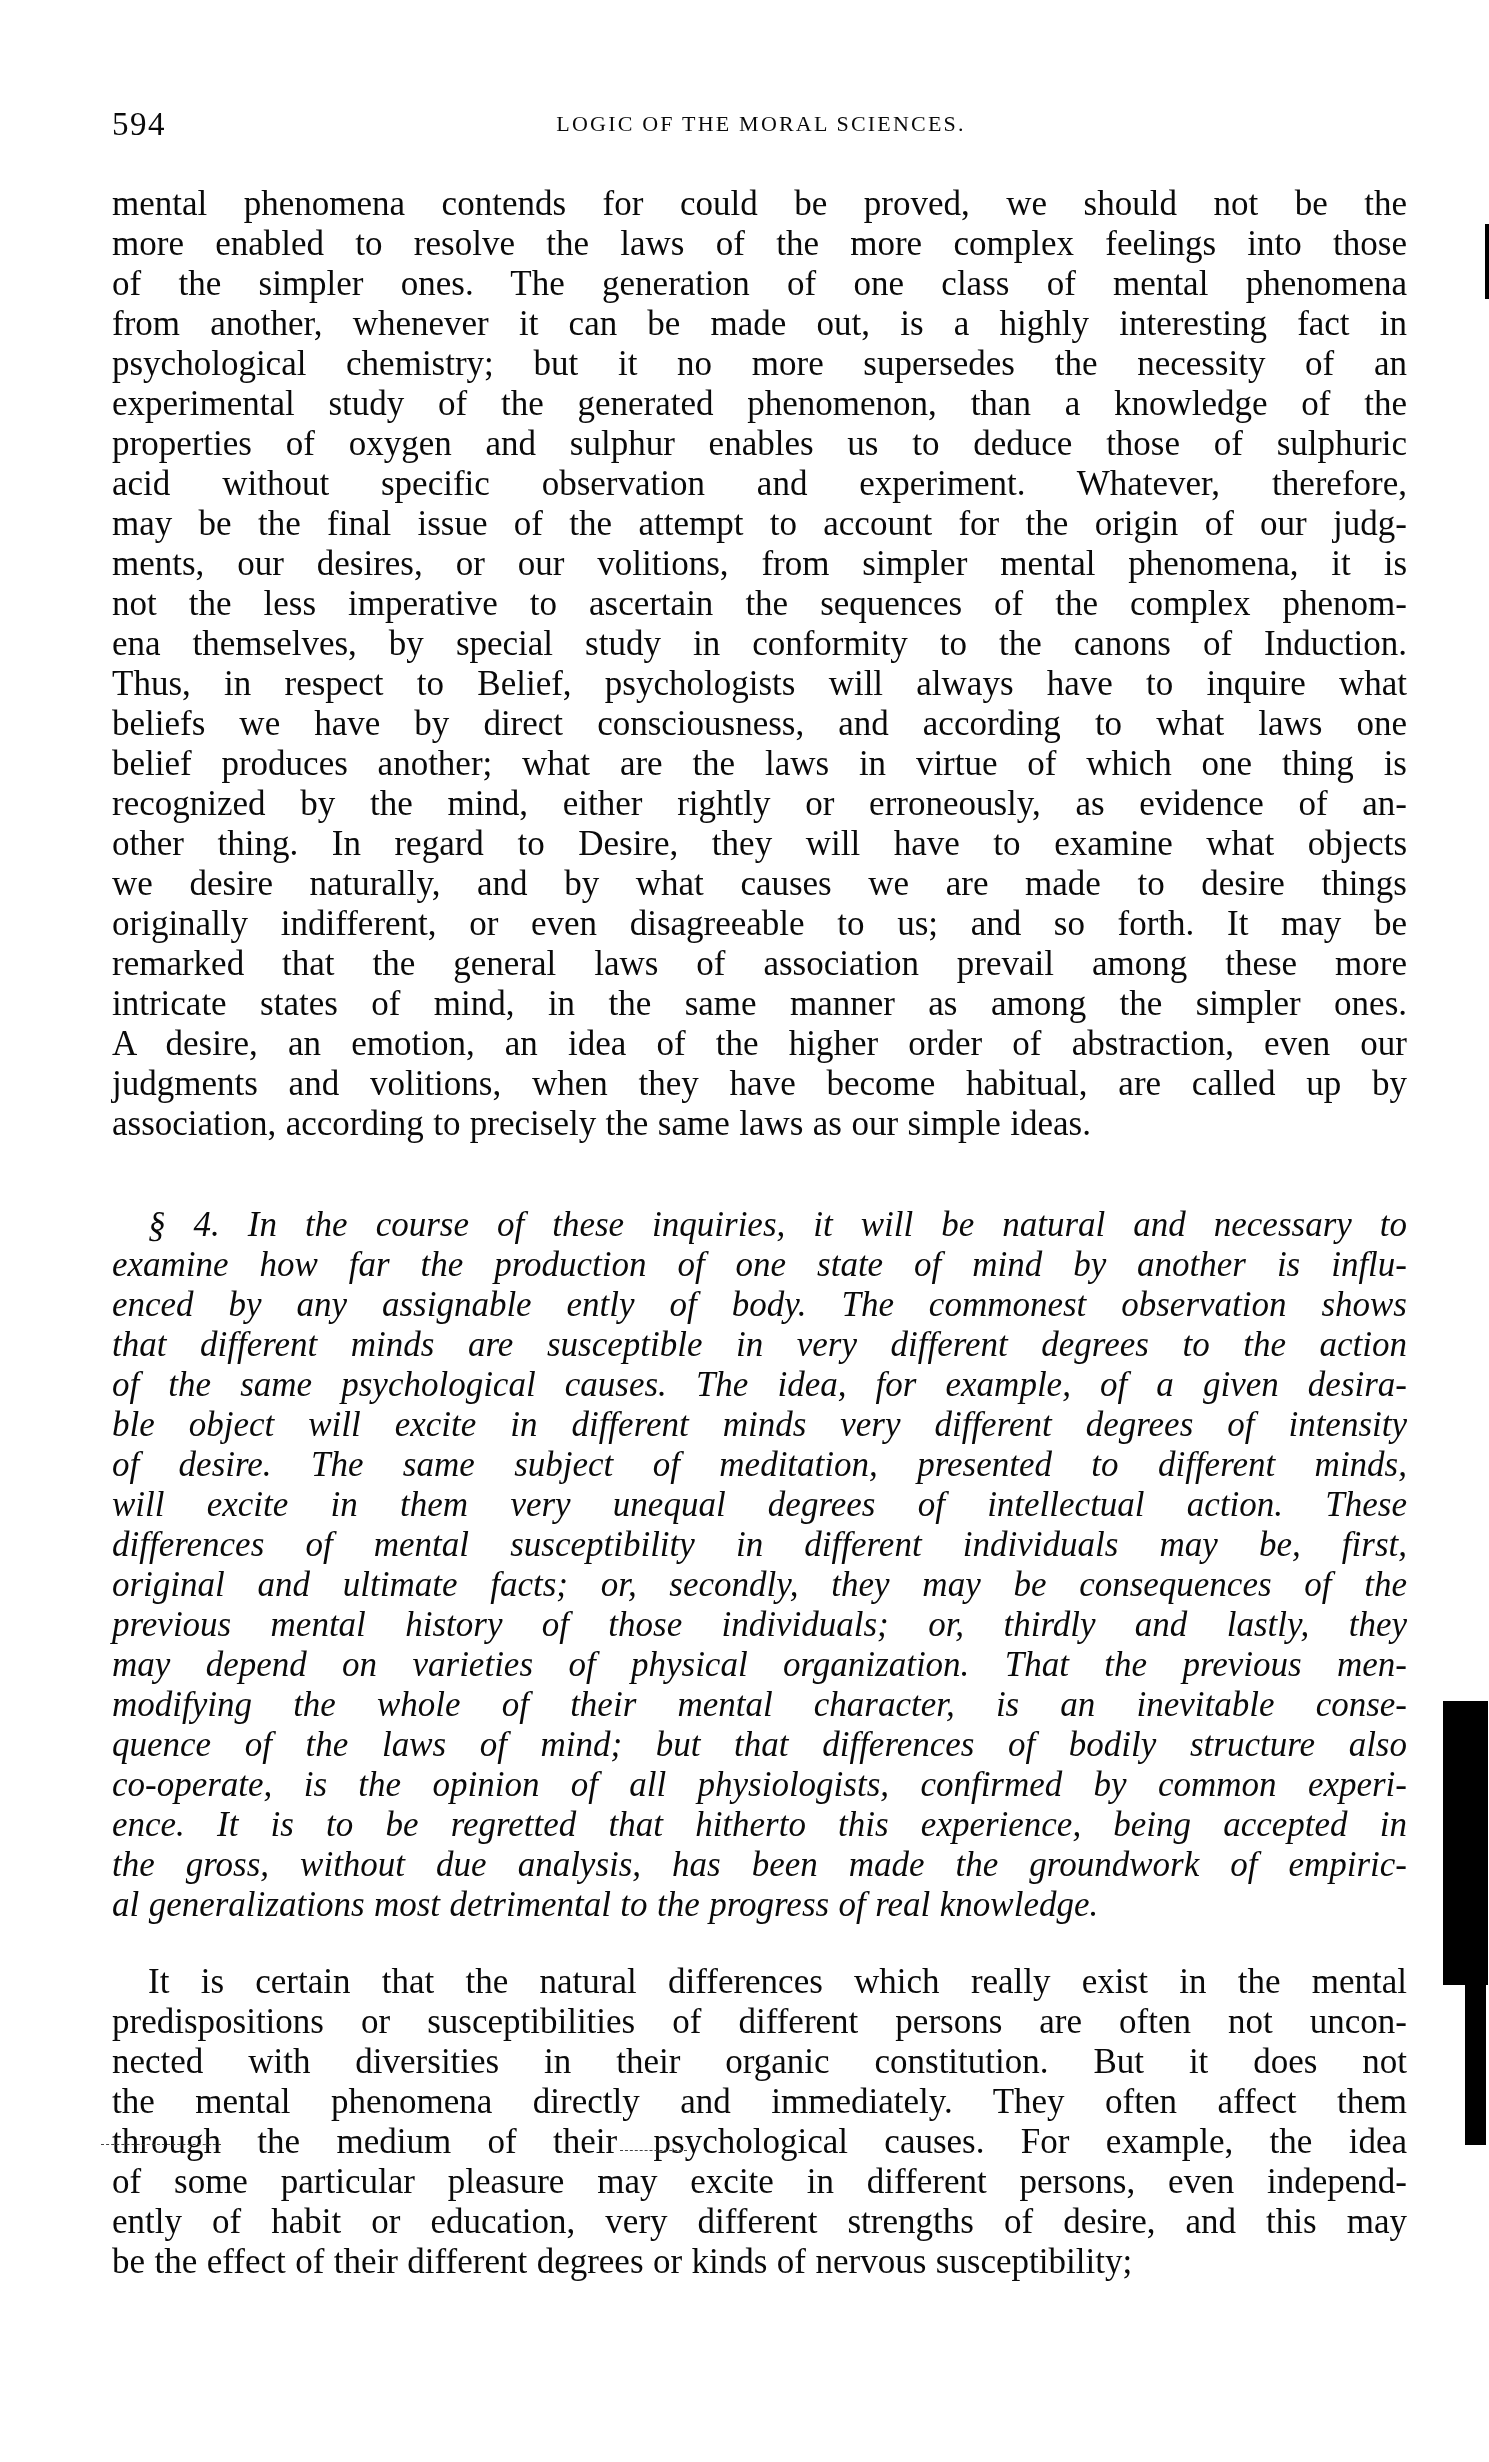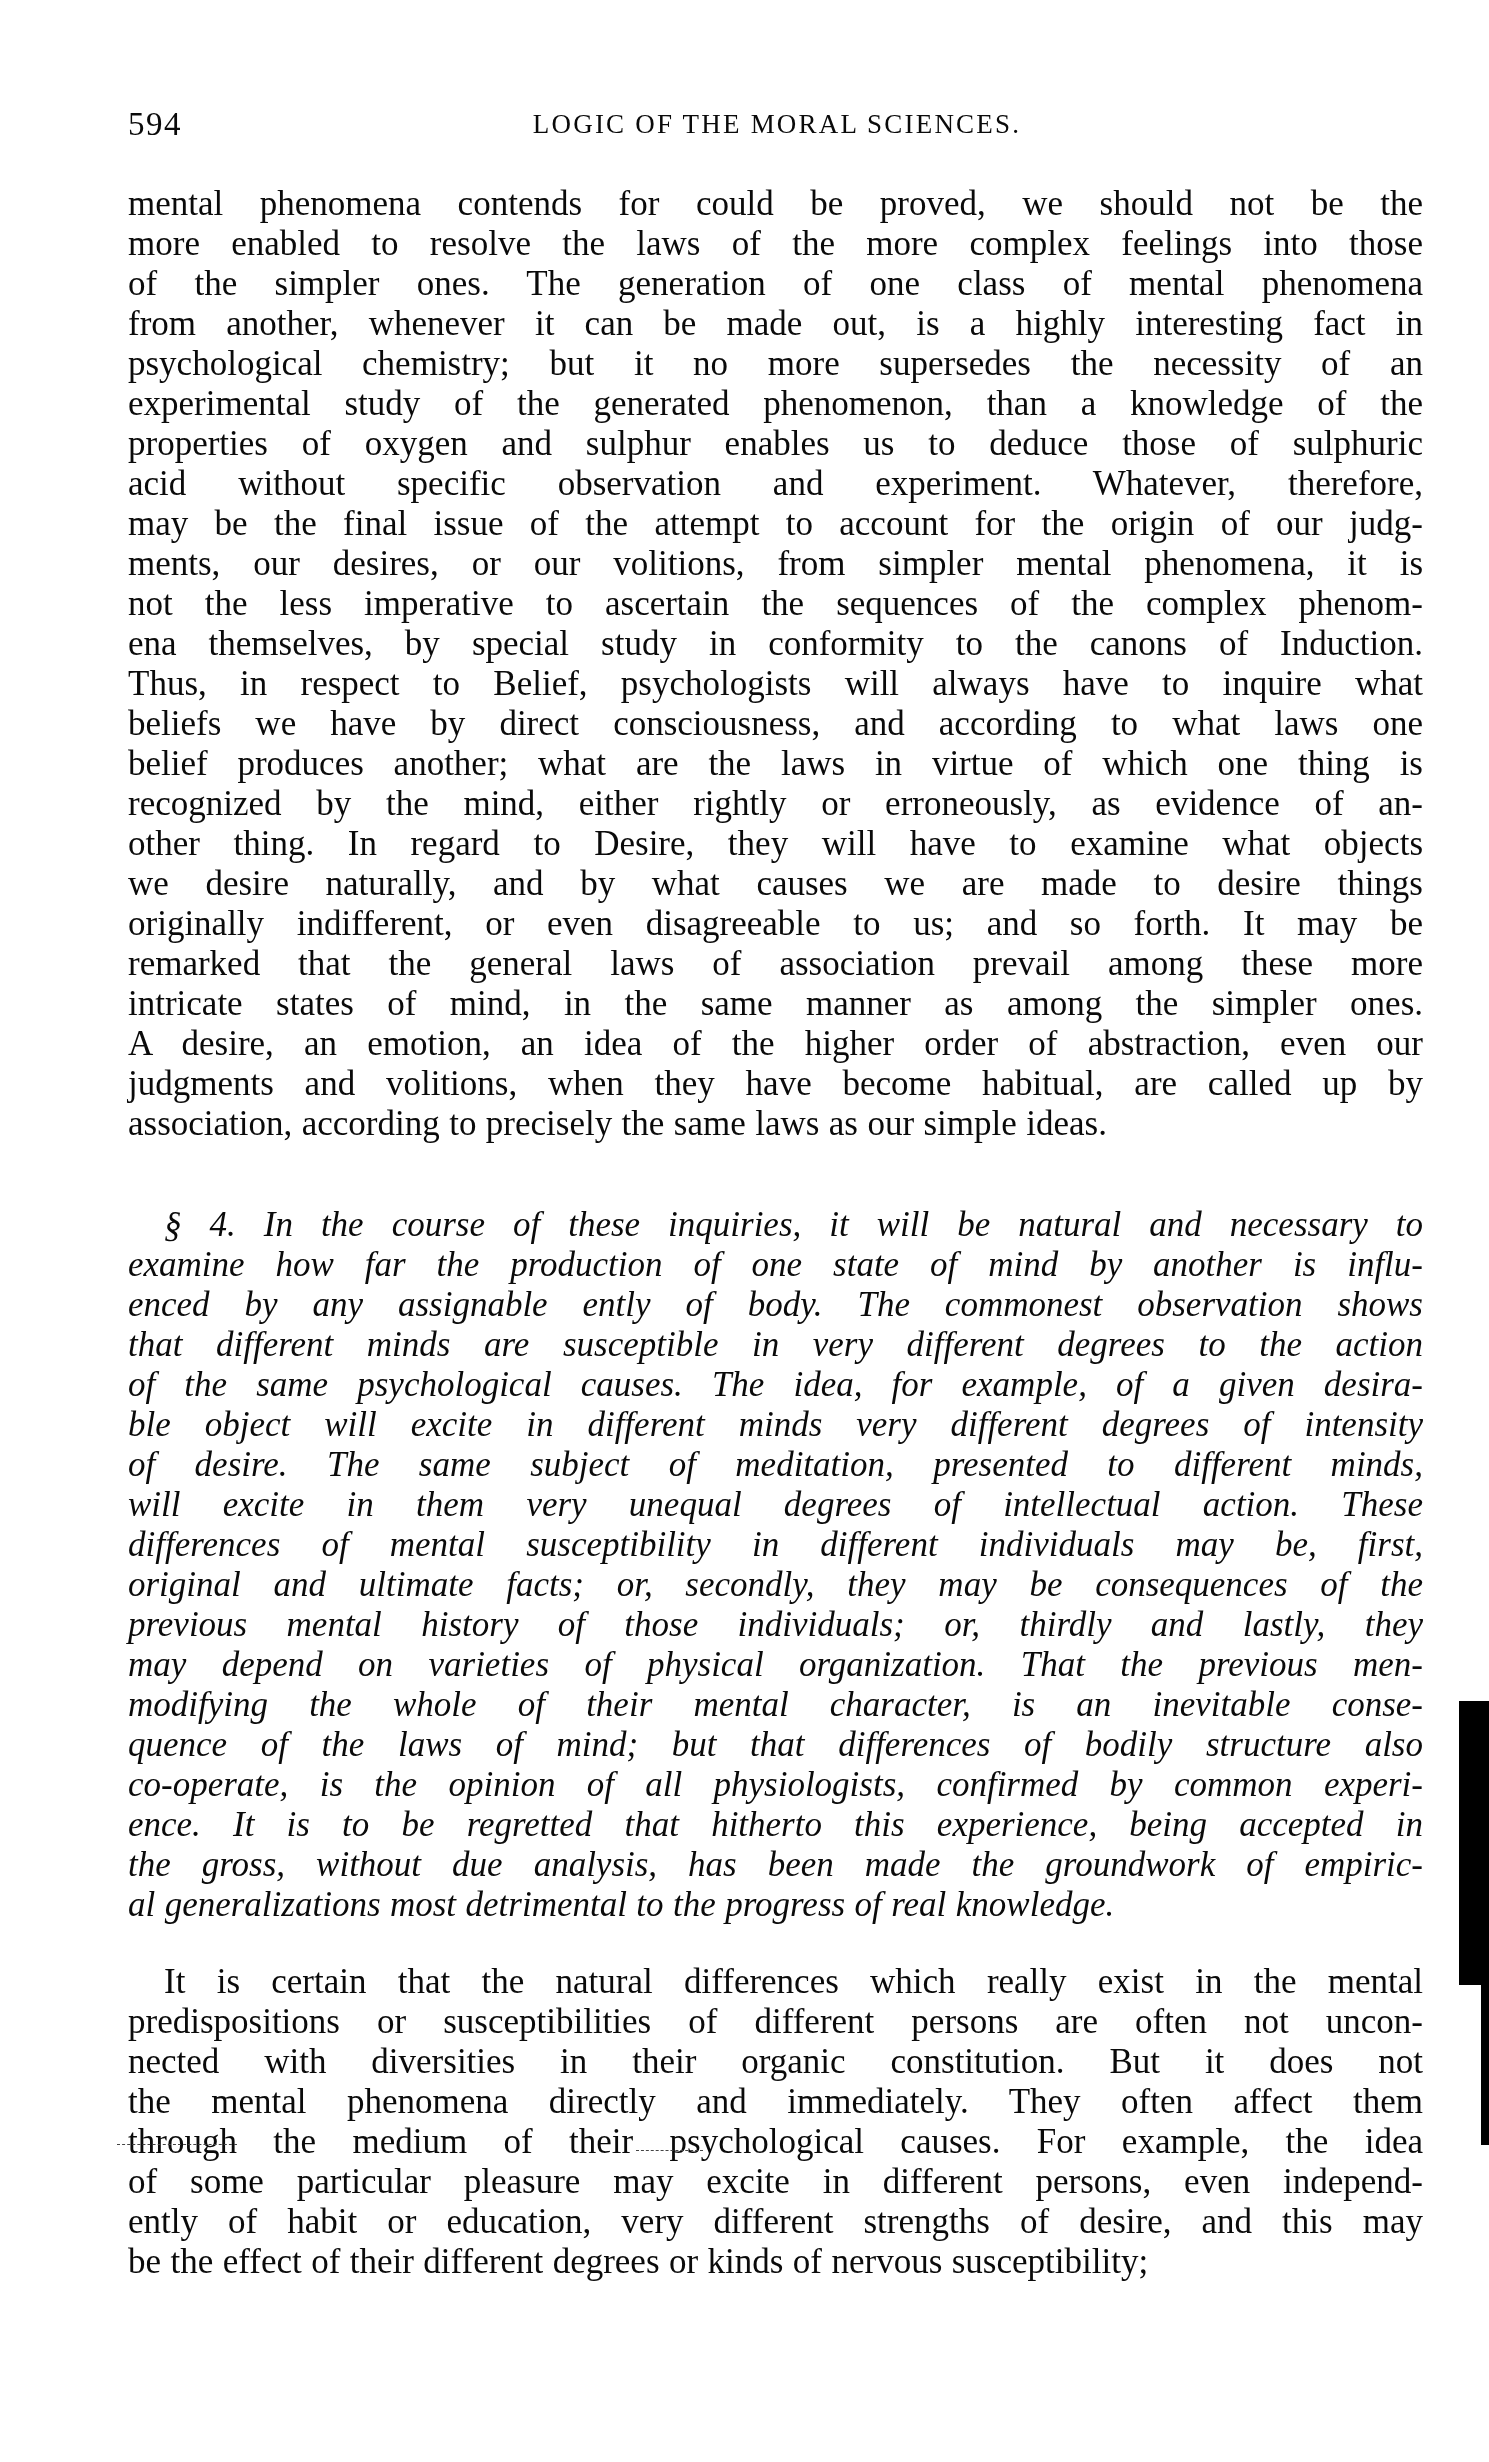--- a/index.html
+++ b/index.html
@@ -1,21 +1,21 @@
 <!DOCTYPE html>
 <html style="font-size:12px"><head>
 <meta charset="utf-8">
 <style>
   html, body { margin: 0; padding: 0; background: #ffffff; }
   body { width: 1489px; height: 2462px; position: relative; overflow: hidden;
          font-family: "Liberation Serif", "DejaVu Serif", serif; color: #0a0a0a; }
-  .page { position: absolute; left: 16px; top: 0; width: 1218px; height: 2462px; }
+  .page { position: absolute; left: 0; top: 0; width: 1218px; height: 2462px; }
   .running-head { position: absolute; top: 103px; left: 112px; width: 1295px; height: 42px; }
   .page-number { position: absolute; left: 0; top: 0; font-size: 33px; line-height: 42px; letter-spacing: 1.5px; }
-  .running-title { position: absolute; left: 348px; top: 0; width: 602px; font-size: 27px; line-height: 42px;
+  .running-title { position: absolute; left: 348px; top: 0; width: 602px; font-size: 22px; line-height: 42px;
                    letter-spacing: 2.2px; white-space: nowrap; text-align: center; }
   .body-text { position: absolute; left: 112px; width: 1295px; }
   .line { display: block; height: 40px; line-height: 40px; font-size: 35px; white-space: nowrap;
           text-align: justify; text-align-last: justify; word-spacing: 0.7px; }
   .line.last { text-align-last: left; }
   .line.indent { padding-left: 36px; }
   #para1 { top: 184px; }
   #para2 { top: 1205px; font-style: italic; }
   #para3 { top: 1962px; }
   .scan-mark { position: absolute; background: #000; }

